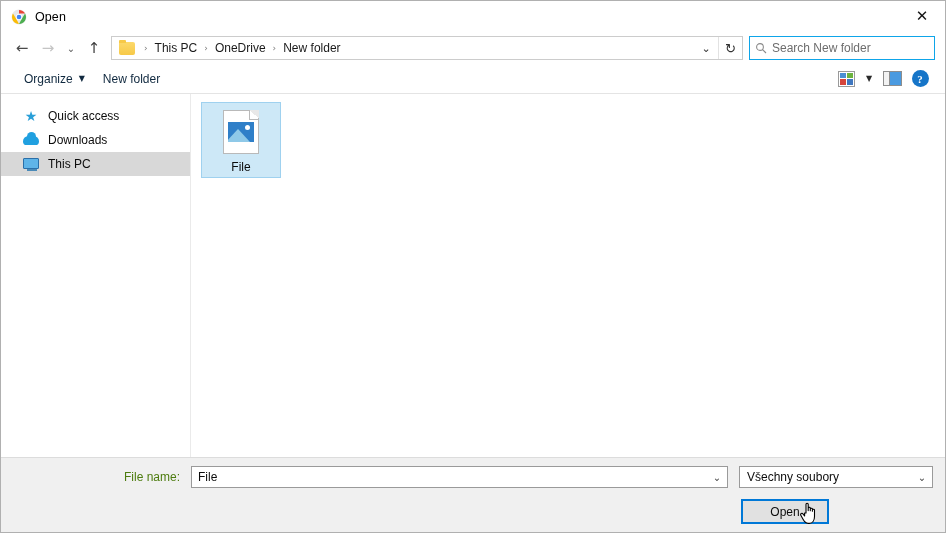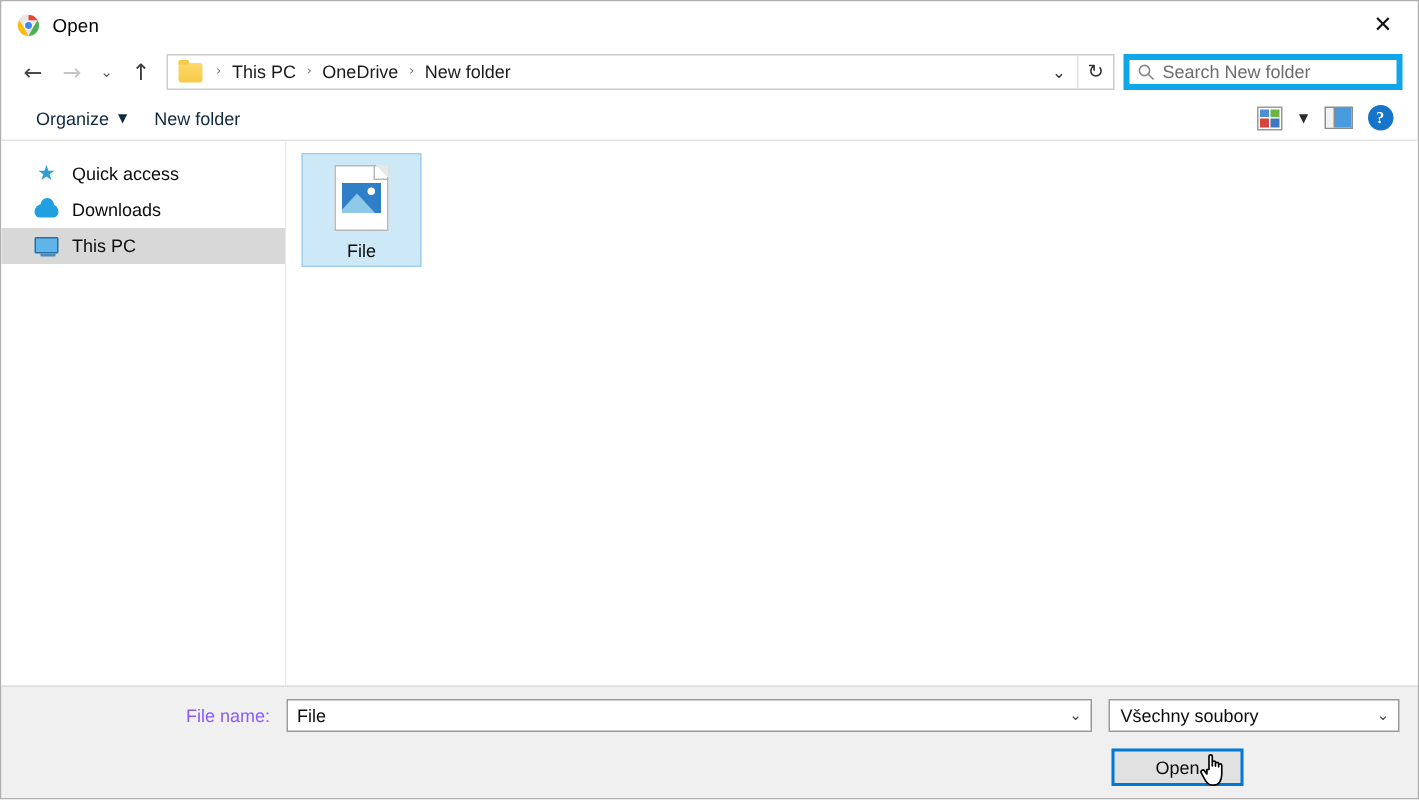--- a/index.html
+++ b/index.html
@@ -122,21 +122,21 @@
     font-family: "DejaVu Sans", sans-serif;
   }
   .addr-refresh {
     border-left: 1px solid #e2e2e2;
     font-size: 13px;
   }
   .searchbox {
     width: 186px;
     height: 24px;
     margin-left: 6px;
-    border: 4px solid #0ea5e9;
+    border: 1px solid #0ea5e9;
     background: #ffffff;
     display: flex;
     align-items: center;
     flex: 0 0 186px;
     text-align: center;
   }
   .search-icon {
     width: 22px;
     display: flex; align-items: center; justify-content: center;
     color: #8a8a8a;
@@ -380,21 +380,21 @@
     left: 0; top: 8px;
     width: 100%;
     height: 22px;
     display: flex;
     align-items: center;
   }
   .fname-label {
     position: absolute;
     left: 123px;
     font-size: 12px;
-    color: #8b5cf6;
+    color: #4d7c0f;
   }
   .fname-combo {
     position: absolute;
     left: 190px;
     width: 537px;
     height: 22px;
     background: #ffffff;
     border: 1px solid #9a9a9a;
     display: flex;
     align-items: center;

